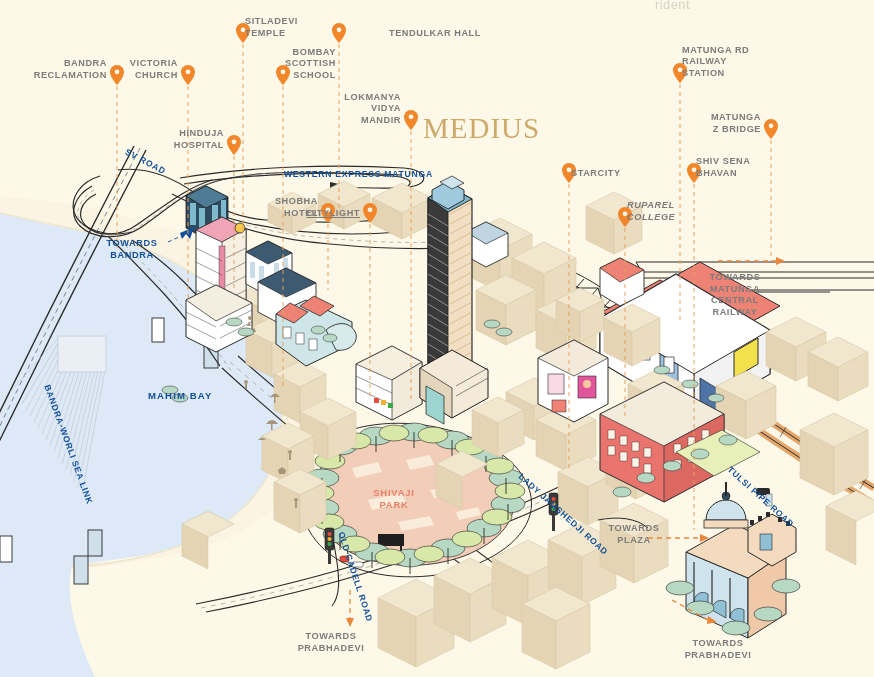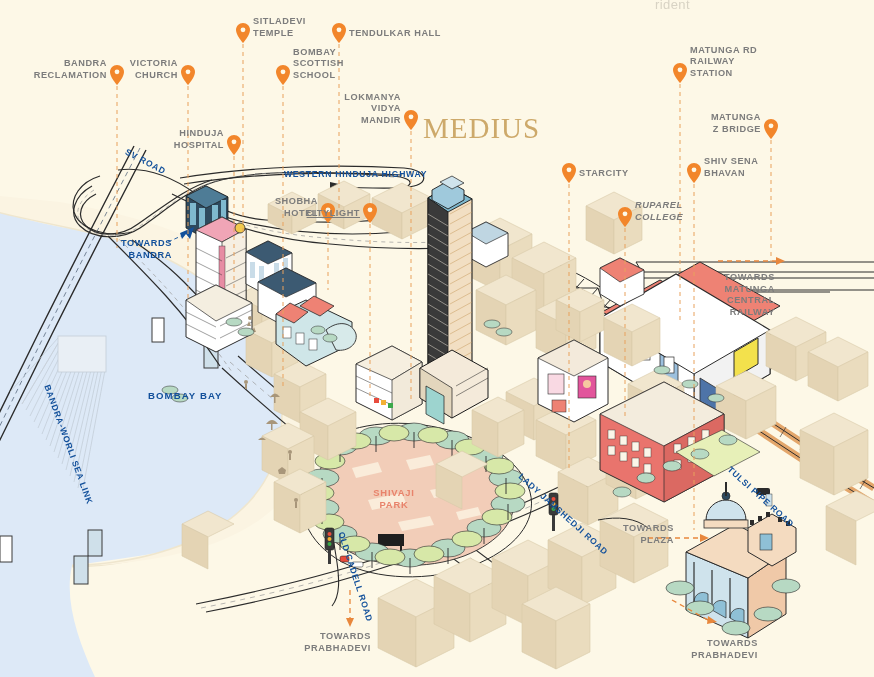--- a/index.html
+++ b/index.html
@@ -30,34 +30,34 @@
   .poi-label {
     position: absolute;
     font-size: 9.2px;
     font-weight: 700;
     letter-spacing: 0.55px;
     line-height: 11.4px;
     color: #7C7C7C;
     white-space: pre;
     text-transform: uppercase;
   }
-  .poi-label.right { left: 10px; top: -20px; text-align: left; }
+  .poi-label.right { left: 2px; top: -20px; text-align: left; }
   .poi-label.left  { right: 10px; top: -20px; text-align: right; }
 
   
   .dirlabel {
     position: absolute;
     font-size: 9.2px;
     font-weight: 700;
     letter-spacing: 0.6px;
     line-height: 11.6px;
     color: #7C7C7C;
     white-space: pre;
     text-transform: uppercase;
-    text-align: right;
+    text-align: center;
   }
   .dirlabel.blue { color: #12509B; }
   .roadlabel {
     position: absolute;
     font-size: 8.6px;
     font-weight: 700;
     letter-spacing: 0.75px;
     color: #12509B;
     white-space: nowrap;
     transform-origin: left center;
@@ -787,21 +787,21 @@
         </g>
     </g>
     </svg>
 
   </div>
 
   <div class="topfade" style="left:655px; top:-3px;">rident</div>
 
   <div class="brand" style="left:423px; top:112px;">MEDIUS</div>
 
-  <div class="waterlabel" style="left:148px; top:390px;">BOMBAY BAY</div>
+  <div class="waterlabel" style="left:148px; top:390px;">MAHIM BAY</div>
 
   <div class="parklabel" style="left:366px; top:487px; width:56px;">SHIVAJI
 PARK</div>
 
   <div id="poi-layer">
     <div class="poi" style="left: 117px; top: 85px;">
       <div class="poi-pin"><svg viewBox="0 0 14 20" width="14" height="20">
           <path d="M7 0 C3.1 0 0 3.1 0 7 c0 5.2 7 13 7 13 s7 -7.8 7 -13 c0 -3.9 -3.1 -7 -7 -7 z" fill="#F2862B"></path>
           <circle cx="7" cy="6.8" r="2.4" fill="#FDF8E7"></circle>
         </svg></div>
@@ -830,30 +830,30 @@
           <circle cx="7" cy="6.8" r="2.4" fill="#FDF8E7"></circle>
         </svg></div>
       <div class="poi-label left" style="top: -26.8px;">HINDUJA
 HOSPITAL</div>
     </div>
     <div class="poi" style="left: 283px; top: 85px;">
       <div class="poi-pin"><svg viewBox="0 0 14 20" width="14" height="20">
           <path d="M7 0 C3.1 0 0 3.1 0 7 c0 5.2 7 13 7 13 s7 -7.8 7 -13 c0 -3.9 -3.1 -7 -7 -7 z" fill="#F2862B"></path>
           <circle cx="7" cy="6.8" r="2.4" fill="#FDF8E7"></circle>
         </svg></div>
-      <div class="poi-label right" style="top: -38.2px;">BOMBAY
+      <div class="poi-label right" style="top: -38.2px; text-align: right;">BOMBAY
 SCOTTISH
 SCHOOL</div>
     </div>
     <div class="poi" style="left: 339px; top: 43px;">
       <div class="poi-pin"><svg viewBox="0 0 14 20" width="14" height="20">
           <path d="M7 0 C3.1 0 0 3.1 0 7 c0 5.2 7 13 7 13 s7 -7.8 7 -13 c0 -3.9 -3.1 -7 -7 -7 z" fill="#F2862B"></path>
           <circle cx="7" cy="6.8" r="2.4" fill="#FDF8E7"></circle>
         </svg></div>
-      <div class="poi-label right" style="top: -15.4px;">TENDULKAR HALL</div>
+      <div class="poi-label right" style="top: -15.4px; margin-left: 48px;">TENDULKAR HALL</div>
     </div>
     <div class="poi" style="left: 328px; top: 223px;">
       <div class="poi-pin"><svg viewBox="0 0 14 20" width="14" height="20">
           <path d="M7 0 C3.1 0 0 3.1 0 7 c0 5.2 7 13 7 13 s7 -7.8 7 -13 c0 -3.9 -3.1 -7 -7 -7 z" fill="#F2862B"></path>
           <circle cx="7" cy="6.8" r="2.4" fill="#FDF8E7"></circle>
         </svg></div>
       <div class="poi-label left" style="top: -26.8px;">SHOBHA
 HOTEL</div>
     </div>
     <div class="poi" style="left: 370px; top: 223px;">
@@ -922,18 +922,18 @@
 RAILWAY</div>
     <div class="dirlabel" style="left: 594px; top: 523px; width: 80px;">TOWARDS
 PLAZA</div>
     <div class="dirlabel" style="left: 291px; top: 631px; width: 80px;">TOWARDS
 PRABHADEVI</div>
     <div class="dirlabel" style="left: 678px; top: 638px; width: 80px;">TOWARDS
 PRABHADEVI</div>
   </div>
   <div id="road-layer">
     <div class="roadlabel" style="left: 126px; top: 146px; transform: rotate(28deg);">SV ROAD</div>
-    <div class="roadlabel" style="left: 284px; top: 169px; transform: rotate(0deg);">WESTERN HINDUJA HIGHWAY</div>
+    <div class="roadlabel" style="left: 284px; top: 169px; transform: rotate(0deg);">WESTERN EXPRESS MATUNGA</div>
     <div class="roadlabel" style="left: 47px; top: 380px; transform: rotate(70deg);">BANDRA-WORLI SEA LINK</div>
     <div class="roadlabel" style="left: 341px; top: 527px; transform: rotate(72deg);">OLD CADELL ROAD</div>
     <div class="roadlabel" style="left: 520px; top: 470px; transform: rotate(42deg);">LADY JAMSHEDJI ROAD</div>
     <div class="roadlabel" style="left: 729px; top: 463px; transform: rotate(42deg);">TULSI PIPE ROAD</div>
   </div>
 
 </body></html>

